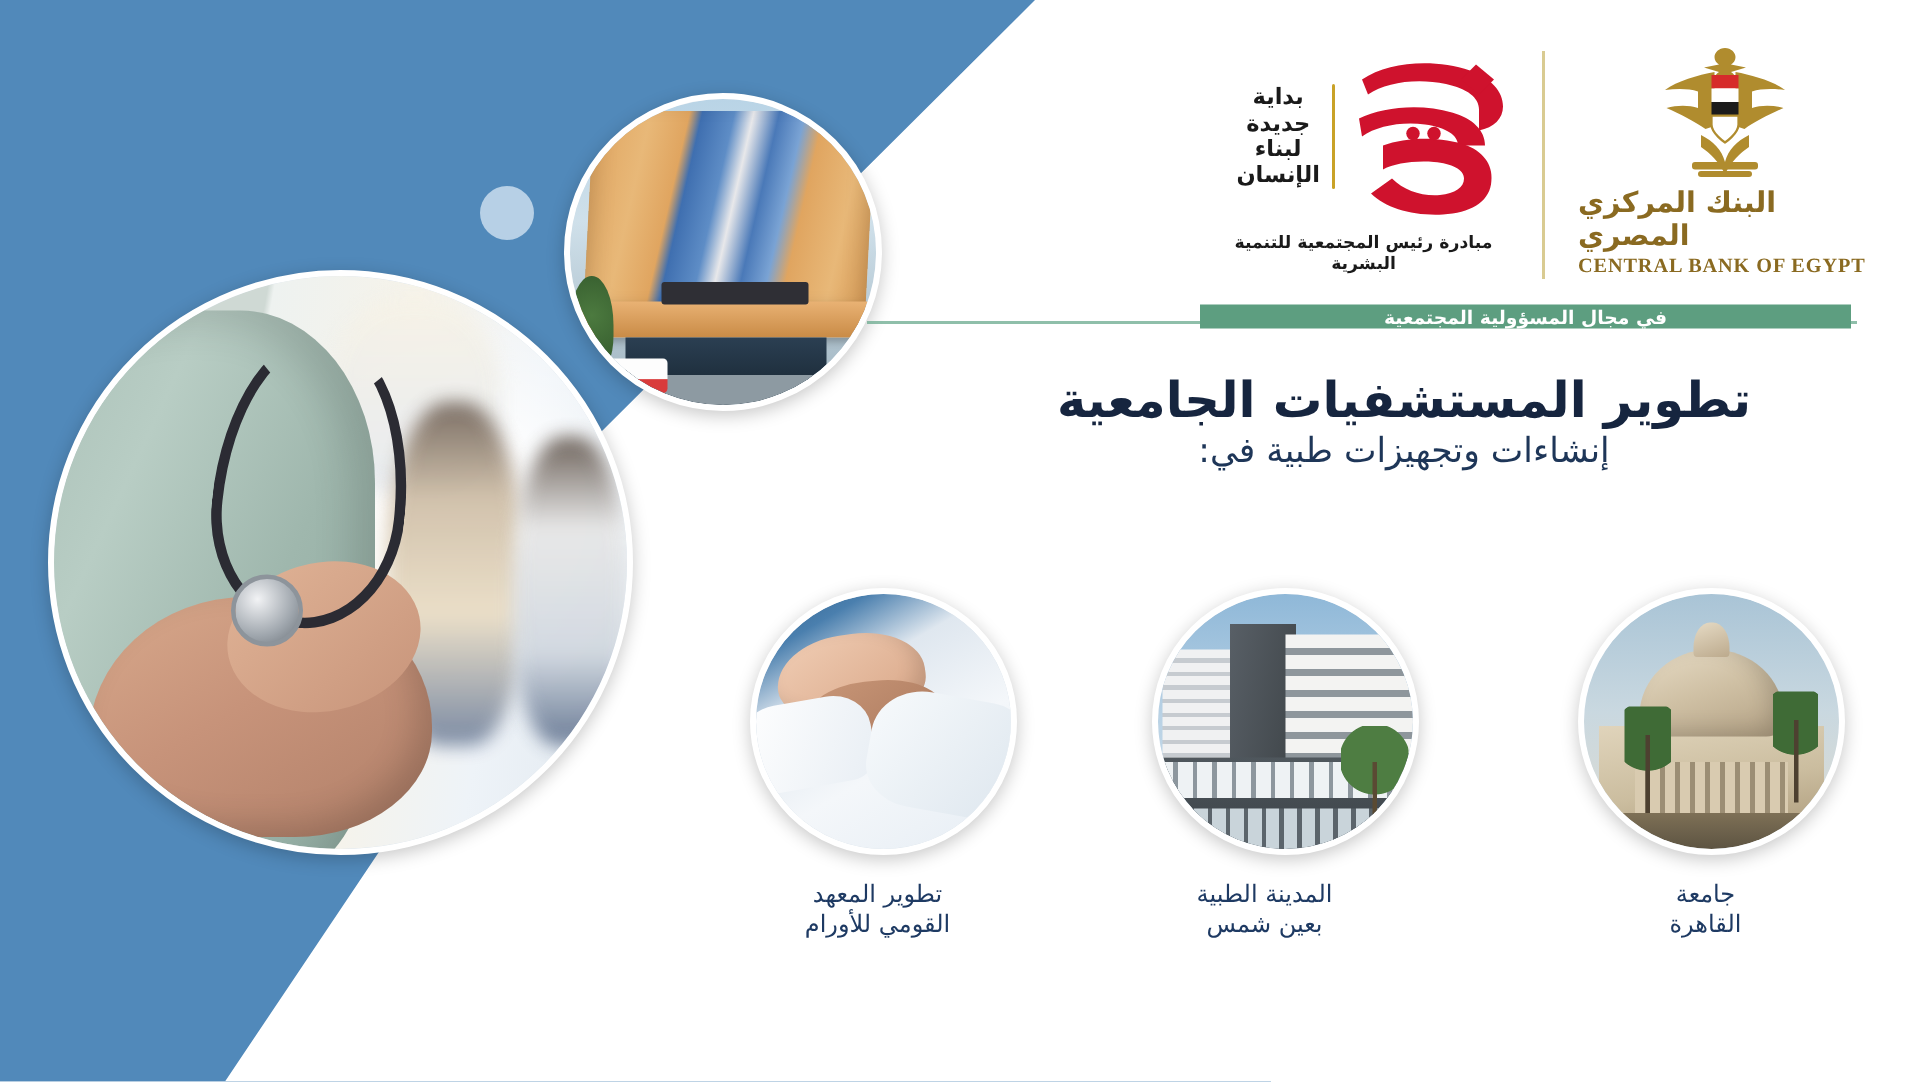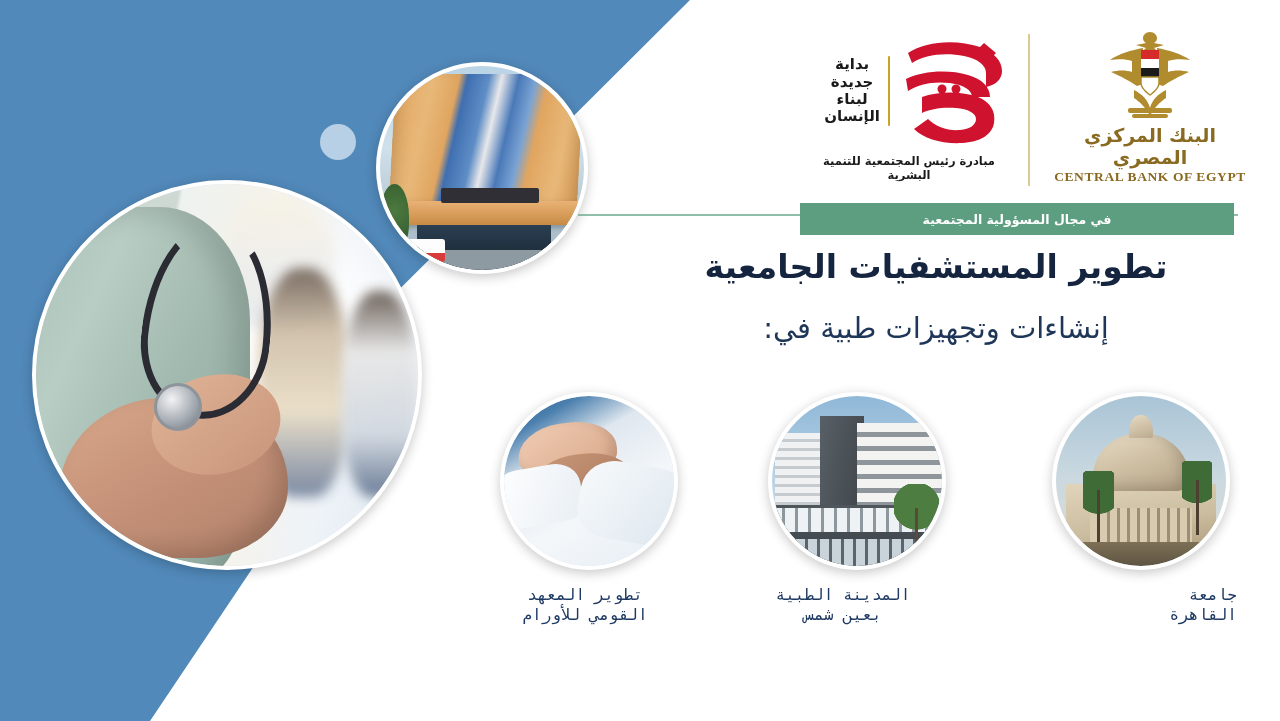--- a/index.html
+++ b/index.html
@@ -165,54 +165,54 @@
   .gold-rule{width:2px;height:70px;background:#c9a227;border-radius:1px;}
   .bedaya-mark{
     position:relative;width:120px;height:112px;
   }
   .bedaya-mark svg{display:block;}
   .bedaya-sub{
     position:absolute;left:0;top:126px;width:218px;text-align:center;direction:rtl;
     color:#1a1a1a;font-weight:700;font-size:11.5px;letter-spacing:-.2px;
   }
   .logo-divider{position:absolute;left:238px;top:6px;width:2px;height:152px;background:#d9cb92;}
-  .cbe{position:absolute;left:262px;top:0;width:196px;height:162px;text-align:center;}
+  .cbe{position:absolute;left:262px;top:0;width:196px;height:162px;text-align:left;}
   .cbe svg{display:block;margin:0 auto;}
   .cbe-ar{direction:rtl;color:#8a6a21;font-size:19px;font-weight:700;letter-spacing:.5px;margin-top:2px;}
   .cbe-en{
     color:#8a6a21;font-family:"Liberation Serif","DejaVu Serif",serif;
     font-size:13.5px;font-weight:700;letter-spacing:.6px;margin-top:1px;
   }
 
   .green-line{
     position:absolute;left:578px;top:214px;width:660px;height:1.5px;background:#6aa98d;opacity:.75;z-index:5;
   }
   .green-banner{
-    position:absolute;left:800px;top:203px;width:434px;height:32px;
+    position:absolute;left:800px;top:203px;width:434px;height:16px;
     background:#5d9e80;color:#ffffff;z-index:7;
     display:flex;align-items:center;justify-content:center;
     direction:rtl;font-size:12.5px;font-weight:700;letter-spacing:.2px;
   }
 
   .headings{position:absolute;right:44px;top:248px;width:620px;text-align:center;direction:rtl;z-index:7;}
   .main-title{
     color:#16253f;font-size:33px;font-weight:800;line-height:1.18;letter-spacing:-.3px;margin:0;
   }
   .sub-title{
-    color:#1e3658;font-size:29px;font-weight:500;line-height:1.25;margin:23px 0 0 0;letter-spacing:-.2px;
-  }
-
-  .captions{position:absolute;left:480px;top:586px;width:780px;height:60px;z-index:7;font-family:Liberation Mono, monospace;}
+    color:#1e3658;font-size:23px;font-weight:500;line-height:1.25;margin:0 0 0 0;letter-spacing:-.2px;
+  }
+
+  .captions{position:absolute;left:480px;top:586px;width:780px;height:60px;z-index:7;}
   .cap{
     position:absolute;top:0;width:200px;text-align:center;direction:rtl;
     color:#1e3a63;font-size:16px;font-weight:500;line-height:1.28;white-space:pre-line;
   }
   .cap-1{left:5px;}
   .cap-2{left:263px;}
-  .cap-3{left:557px;text-align:right;}
+  .cap-3{left:557px;}
 </style>
 </head>
 <body>
 
 <div class="slide">
 
   <div class="blue-shape"></div>
   <div class="deco-circle"></div>
 
   <div class="photo doctor">

